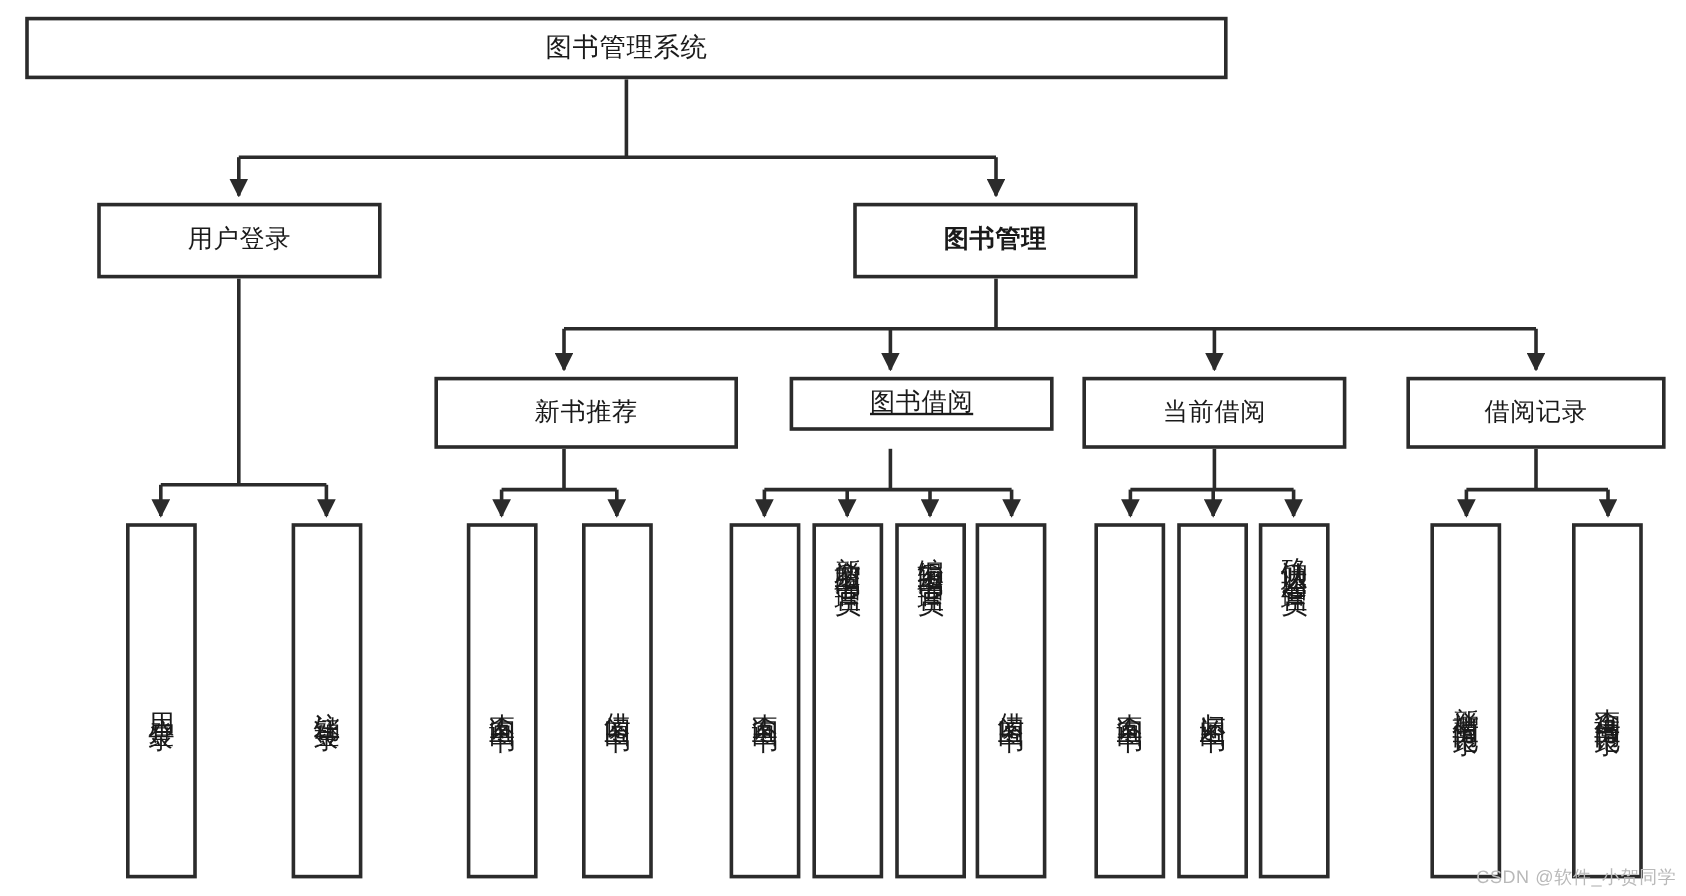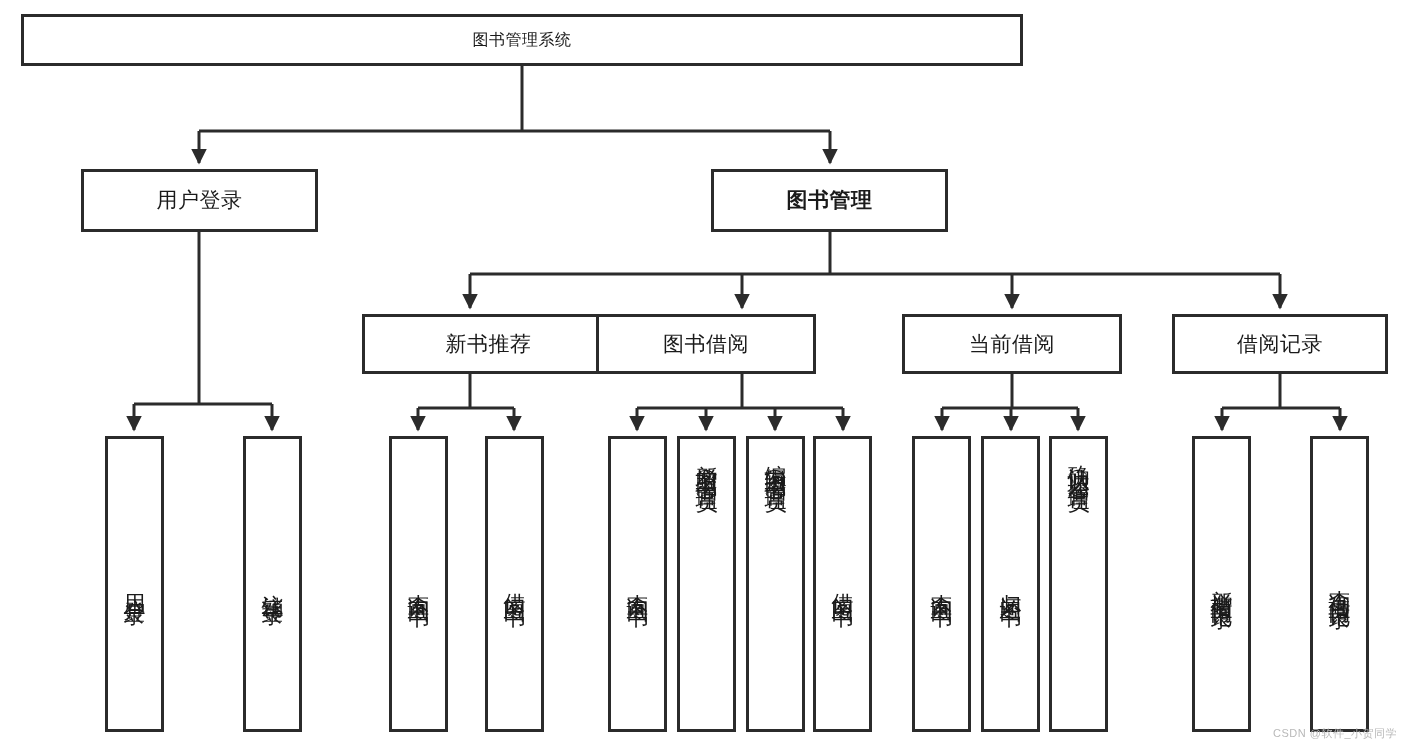--- a/index.html
+++ b/index.html
@@ -39,21 +39,21 @@
     display: block;
     line-height: 1.18;
     letter-spacing: 0.5px;
   }
   
   .node.h .lbl {
     font-size: 21px;
     white-space: nowrap;
     text-align: center;
   }
-  .node.root .lbl { font-size: 16px; }
+  .node.root .lbl { font-size: 22px; }
   
   .node.v {
     align-items: flex-start;
     justify-content: center;
     padding-top: 8px;
   }
   .node.v .lbl {
     writing-mode: vertical-rl;
     text-orientation: upright;
     font-size: 22px;
@@ -63,21 +63,21 @@
     white-space: nowrap;
   }
   .node.v.mid {
     align-items: center;
     padding-top: 0;
   }
   .watermark {
     position: absolute;
     right: 8px;
     bottom: 6px;
-    font-size: 11px;
+    font-size: 15px;
     color: #b9b9b9;
     white-space: nowrap;
     letter-spacing: 0.5px;
   }
 </style>
 </head>
 <body>
 
 <div id="canvas">
 
@@ -138,21 +138,21 @@
   <div class="node h" style="left:81px; top:169px; width:237px; height:63px;">
     <span class="lbl">用户登录</span>
   </div>
   <div class="node h" style="left:711px; top:169px; width:237px; height:63px;font-weight:bold;">
     <span class="lbl">图书管理</span>
   </div>
 
   <div class="node h" style="left:362px; top:314px; width:253px; height:60px;">
     <span class="lbl">新书推荐</span>
   </div>
-  <div class="node h" style="left:596px; top:314px; width:220px; height:60px;">
+  <div class="node h" style="left:658px; top:314px; width:220px; height:45px;text-decoration:underline;">
     <span class="lbl">图书借阅</span>
   </div>
   <div class="node h" style="left:902px; top:314px; width:220px; height:60px;">
     <span class="lbl">当前借阅</span>
   </div>
   <div class="node h" style="left:1172px; top:314px; width:216px; height:60px;">
     <span class="lbl">借阅记录</span>
   </div>
 
   <div class="node v mid" style="left:105px; top:436px; width:59px; height:296px;">

